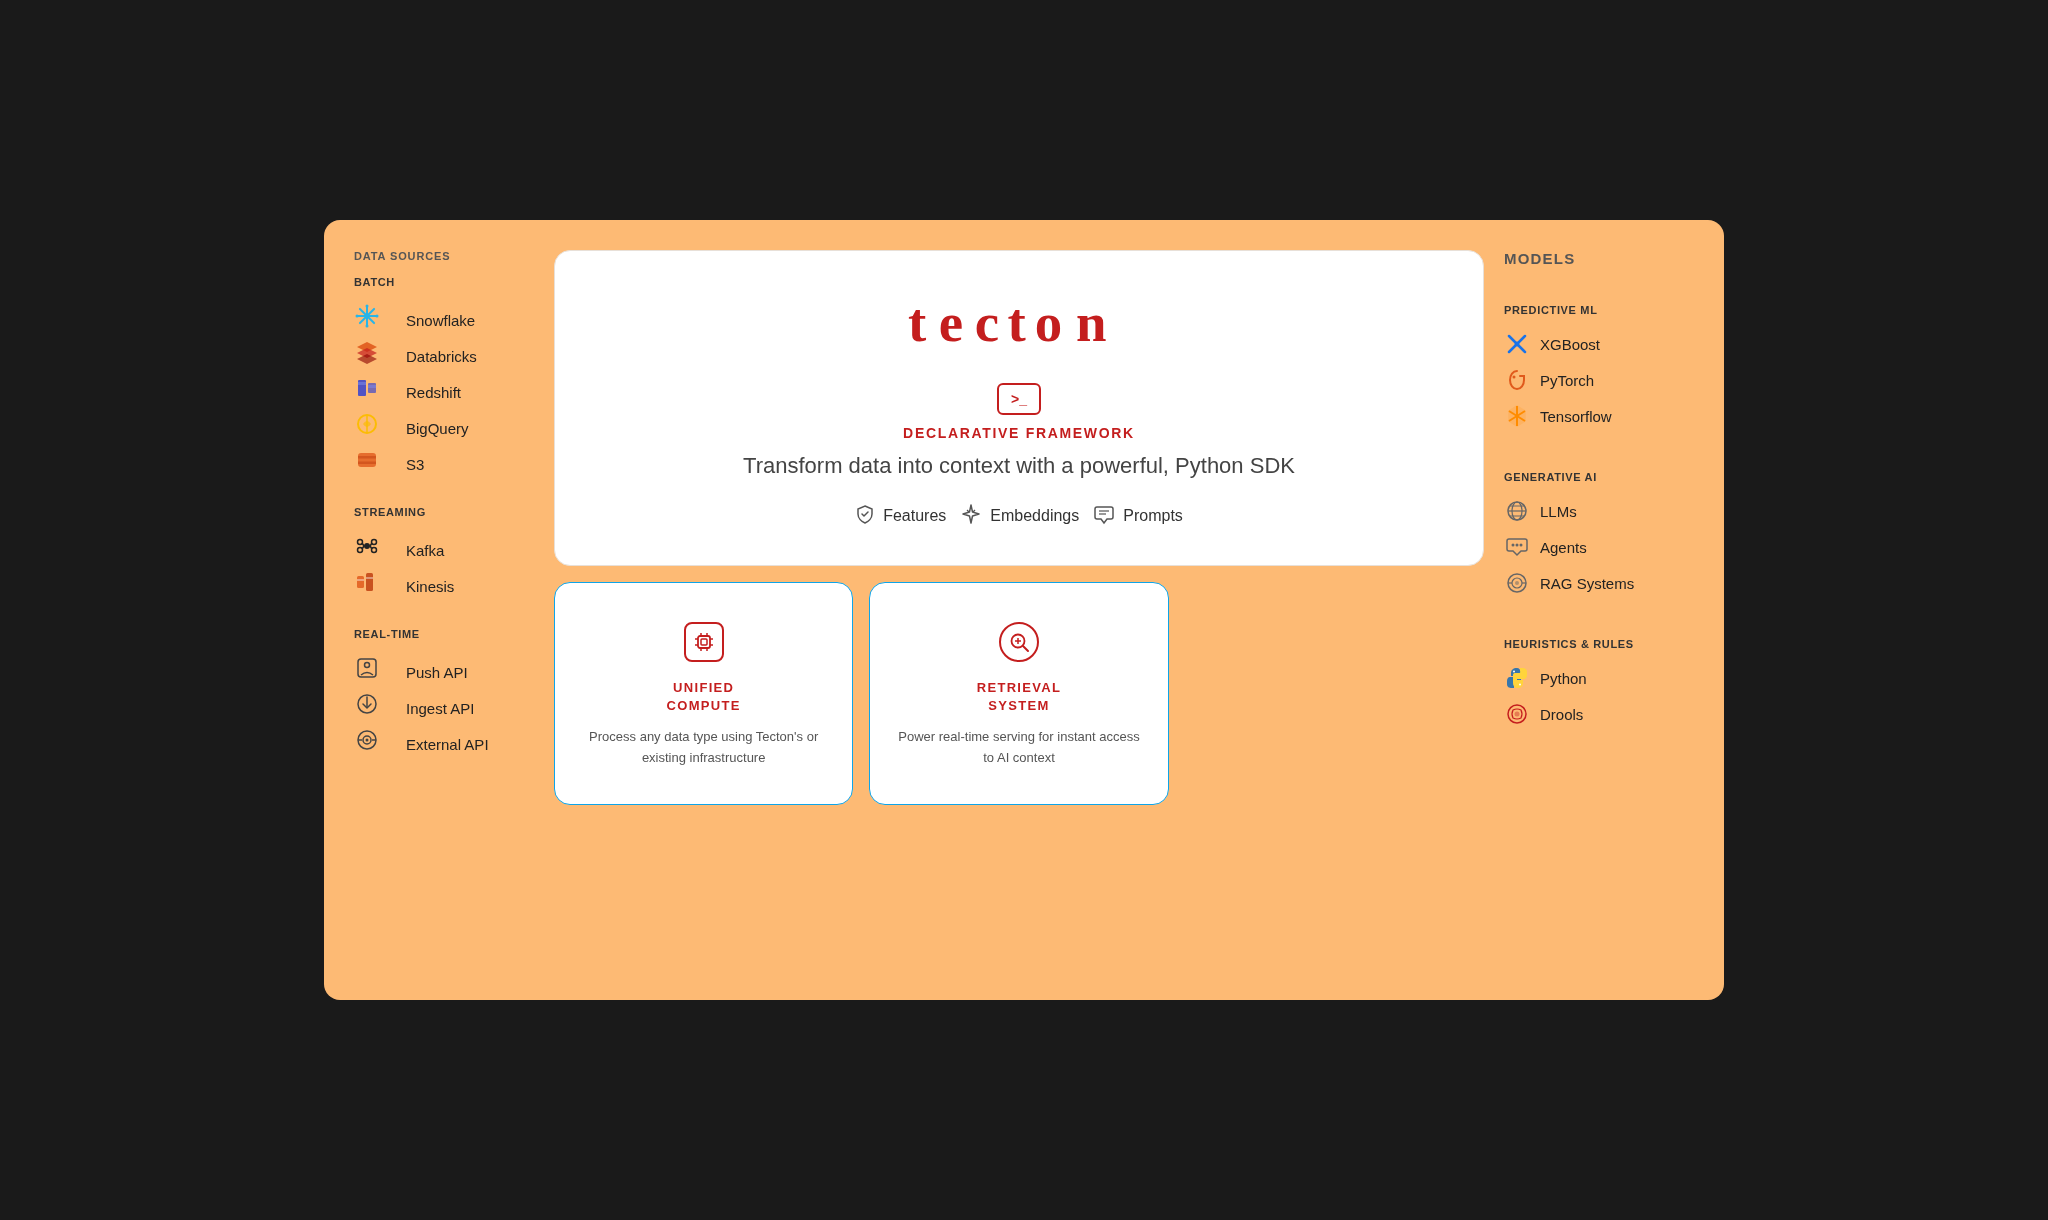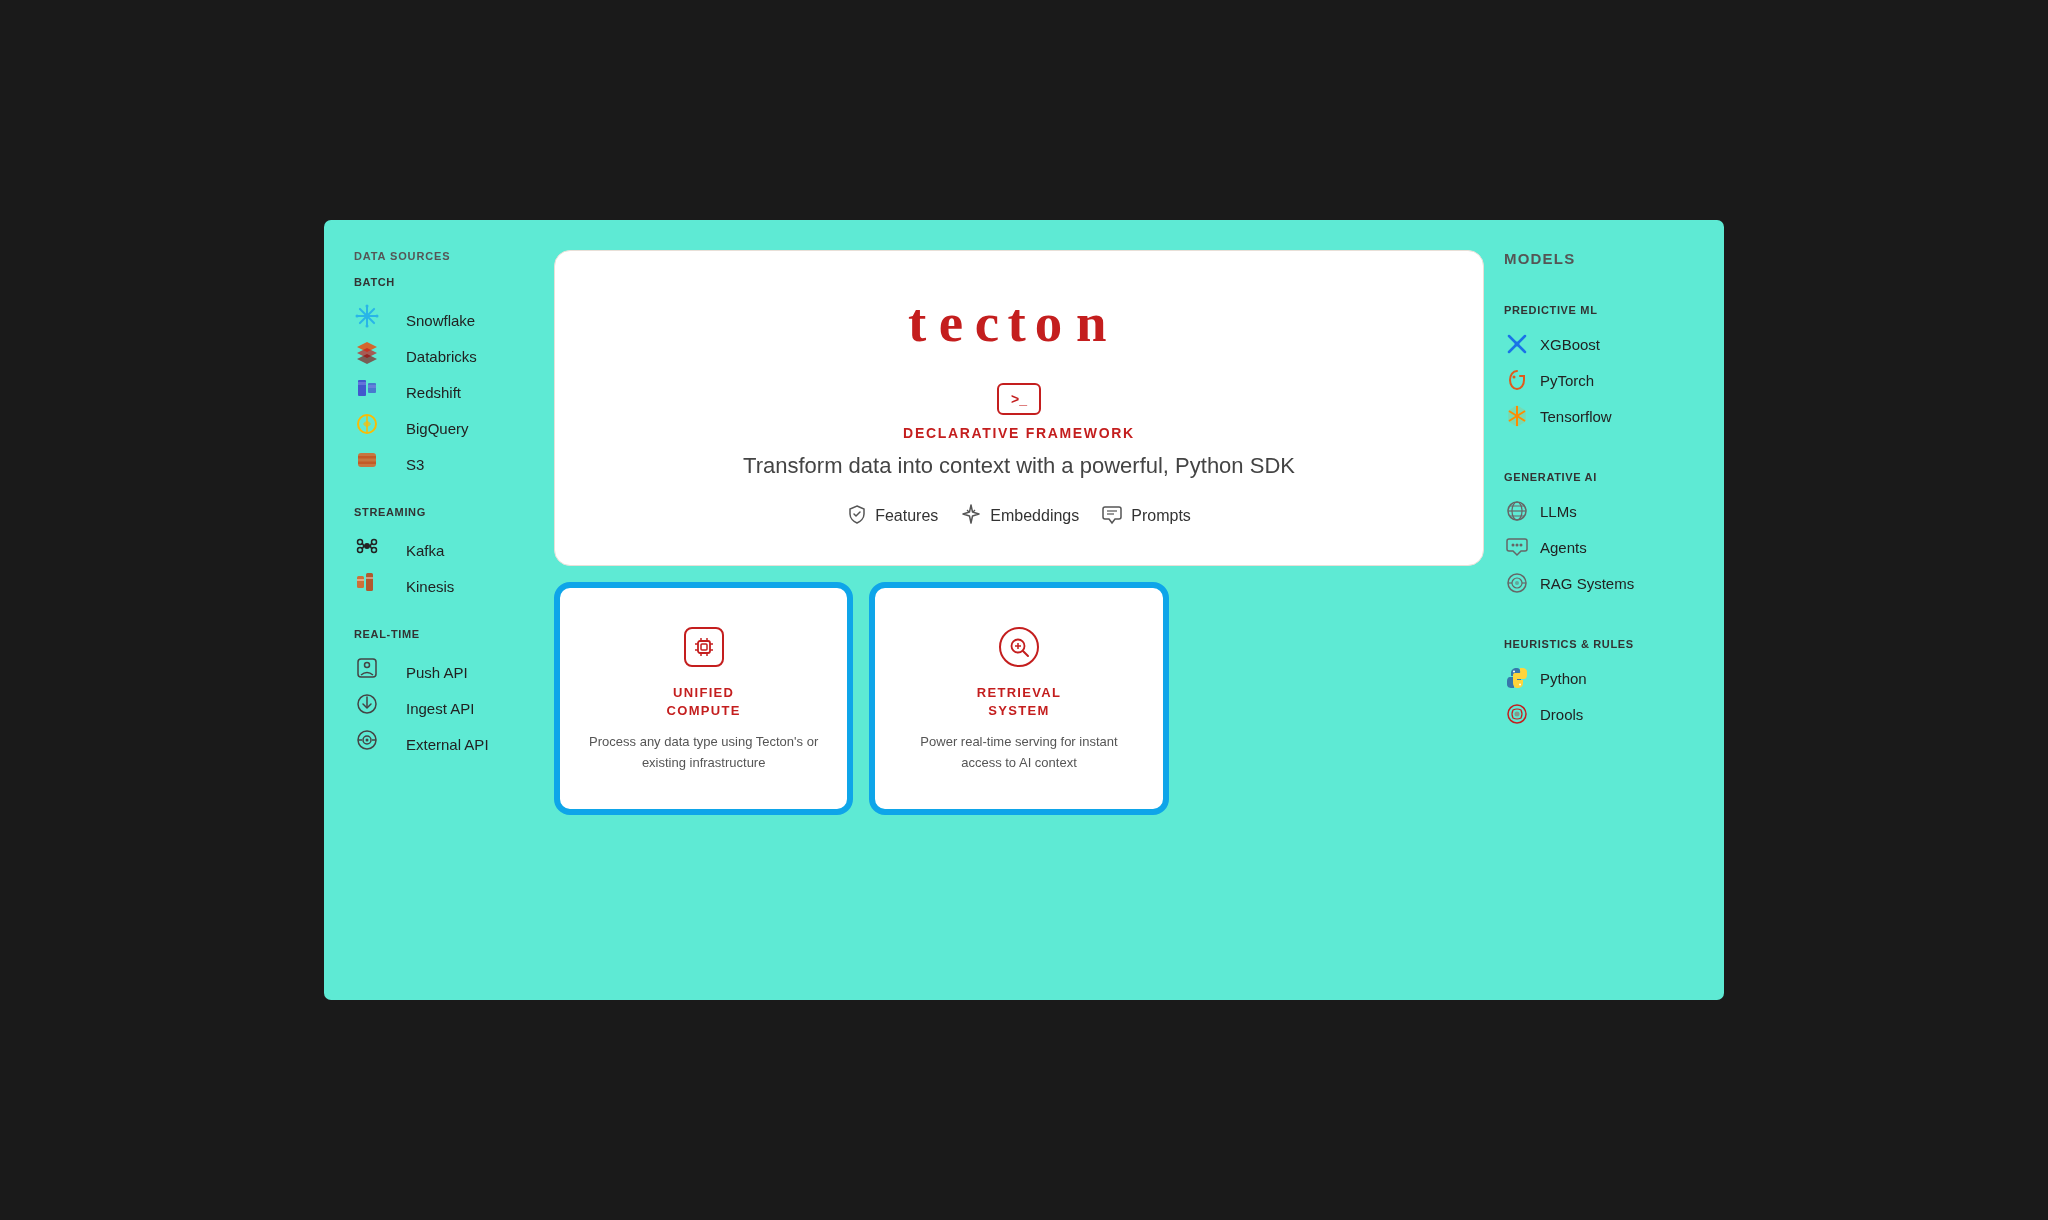--- a/index.html
+++ b/index.html
@@ -5,22 +5,22 @@
     * { box-sizing: border-box; margin: 0; padding: 0; }
     body {
       background: #1a1a1a;
       display: flex;
       justify-content: center;
       align-items: center;
       min-height: 100vh;
       font-family: -apple-system, BlinkMacSystemFont, 'Segoe UI', sans-serif;
     }
     .outer-container {
-      background: #5eead4;
-      border-radius: 7px;
+      background: #fdba74;
+      border-radius: 16px;
       width: 1400px;
       min-height: 780px;
       display: flex;
       flex-direction: column;
       overflow: hidden;
       position: relative;
     }
     .main-layout {
       display: flex;
       flex: 1;
@@ -116,21 +116,21 @@
     }
     .hero-subtitle {
       font-size: 22px;
       color: #444;
       margin-bottom: 24px;
       font-weight: 400;
     }
     .hero-tags {
       display: flex;
       justify-content: center;
-      gap: 22px;
+      gap: 14px;
       align-items: center;
     }
     .hero-tag {
       display: flex;
       align-items: center;
       gap: 8px;
       font-size: 16px;
       color: #333;
     }
     .tag-icon {
@@ -142,21 +142,21 @@
     .bottom-cards {
       display: grid;
       grid-template-columns: 1fr 1fr 1fr;
       gap: 16px;
     }
     .feature-card {
       background: white;
       border-radius: 16px;
       padding: 36px 28px 36px;
       text-align: center;
-      border: 6px solid #0ea5e9;
+      border: 1px solid #0ea5e9;
     }
     .feature-card-icon {
       width: 46px;
       height: 46px;
       margin: 0 auto 14px;
       display: flex;
       align-items: center;
       justify-content: center;
     }
     .chip-icon, .registry-icon, .search-icon-card {

